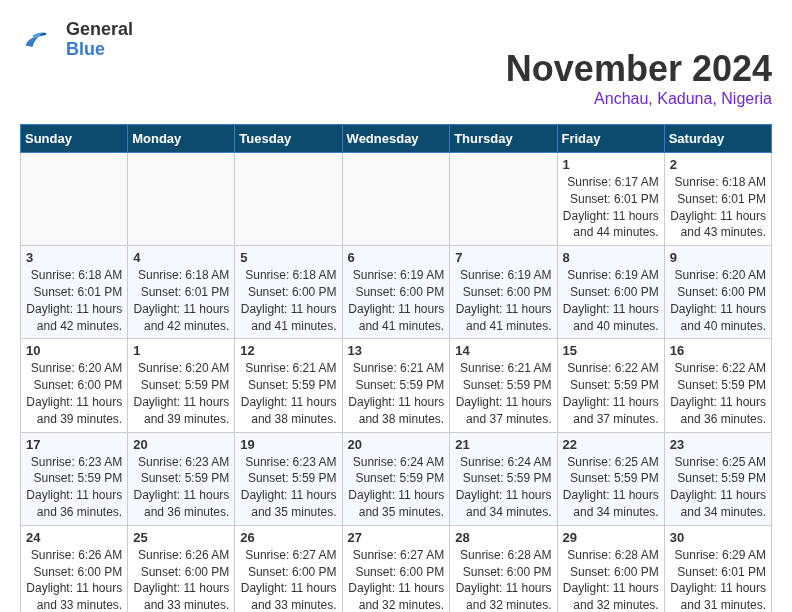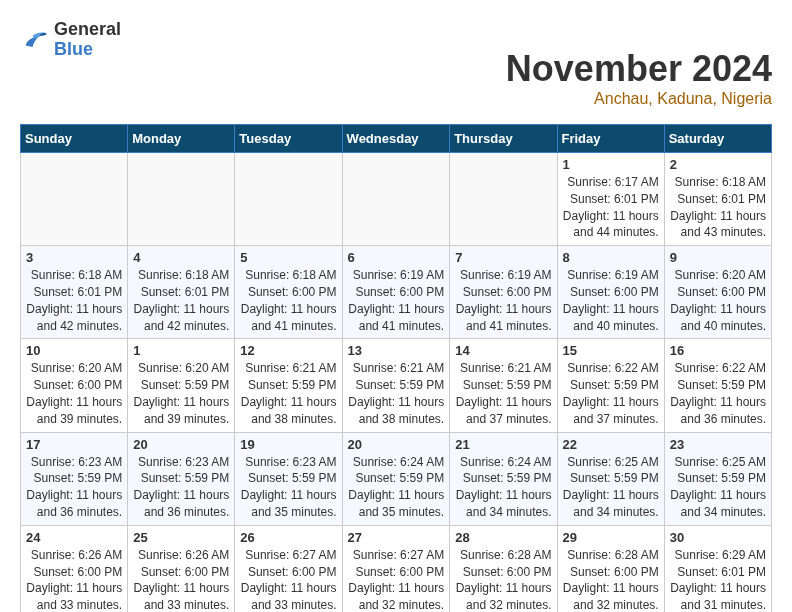--- a/index.html
+++ b/index.html
@@ -12,21 +12,21 @@
     }
     .header-area {
       display: flex;
       justify-content: space-between;
       align-items: flex-start;
       margin-bottom: 16px;
     }
     .logo {
       display: flex;
       align-items: center;
-      gap: 6px;
+      gap: 18px;
     }
     .logo-text {
       display: flex;
       flex-direction: column;
       font-size: 18px;
       font-weight: bold;
       line-height: 1.1;
     }
     .logo-general { color: #333; }
     .logo-blue { color: #3a7bc8; }
@@ -38,21 +38,21 @@
       text-align: right;
       margin-top: 28px;
     }
     .month-title {
       font-size: 36px;
       font-weight: bold;
       color: #333;
     }
     .location {
       font-size: 16px;
-      color: #a16207;
+      color: #6d28d9;
     }
     .calendar {
       width: 100%;
       border-collapse: collapse;
     }
     .calendar th {
       background: #0c4a6e;
       color: #fff;
       font-size: 13px;
       font-weight: bold;

